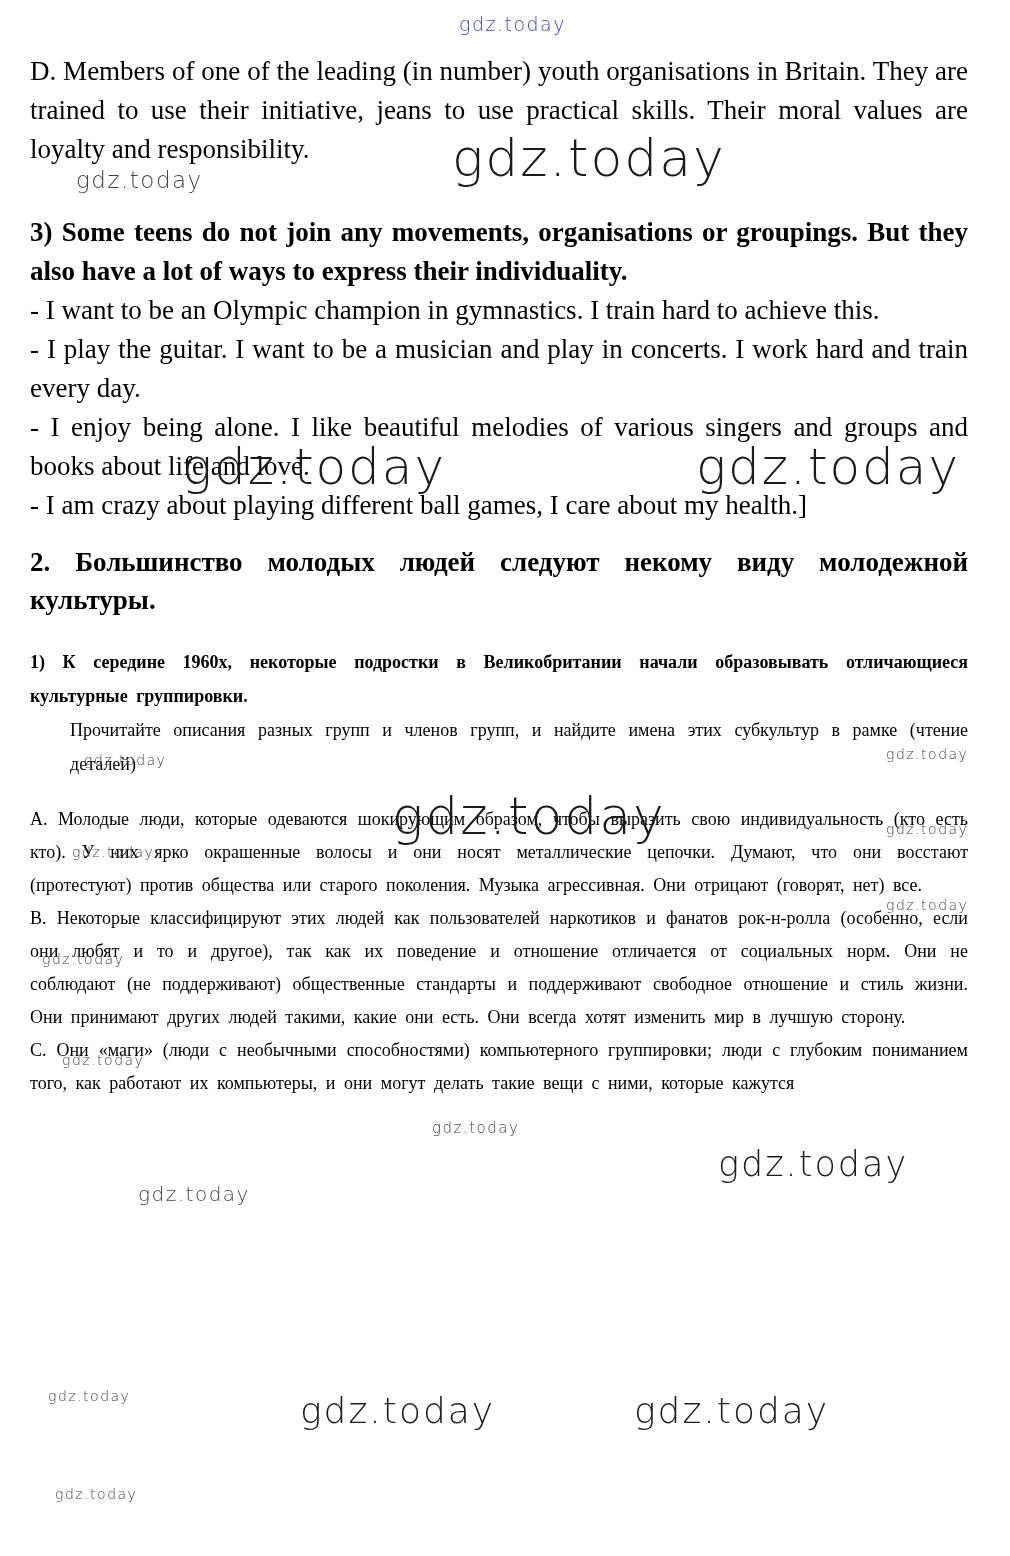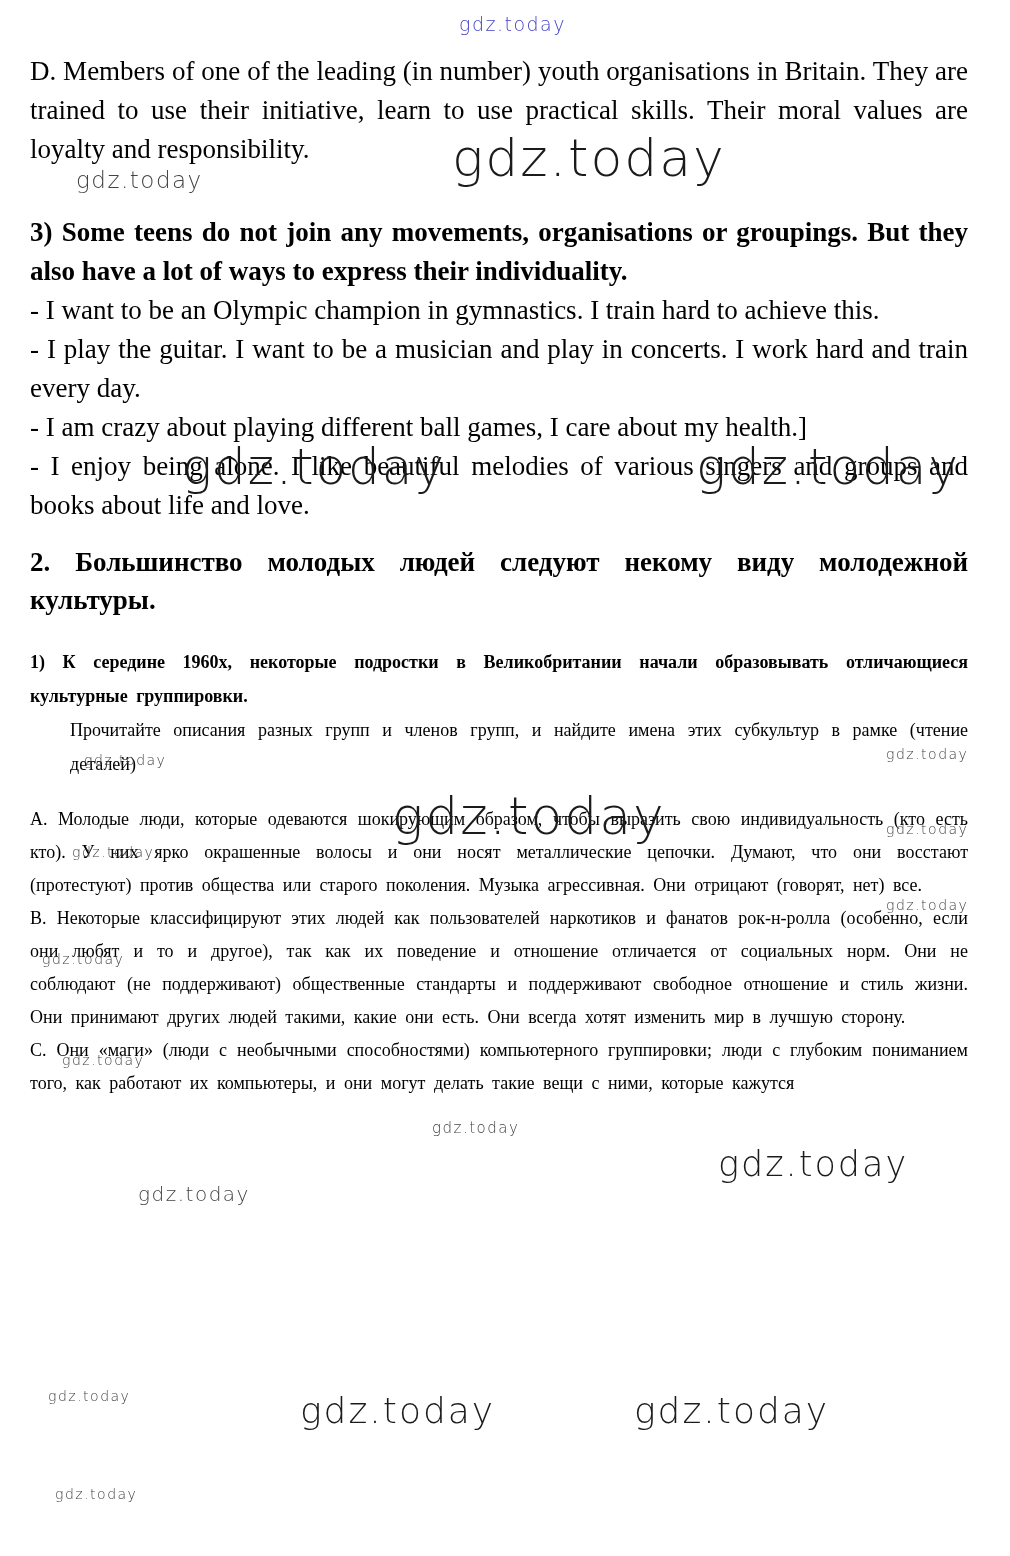--- a/index.html
+++ b/index.html
@@ -69,30 +69,30 @@
   .wm-dark { color: #1b1b1b; letter-spacing: 2px; }
   .wm-gray { color: #434343; letter-spacing: 1.5px; }
 </style>
 </head>
 <body>
 
 <div class="page">
 
   <main class="content">
 
-    <p class="en para-d">D. Members of one of the leading (in number) youth organisations in Britain. They are trained to use their initiative, learn to use practical skills. Their moral values are loyalty and responsibility.</p>
+    <p class="en para-d">D. Members of one of the leading (in number) youth organisations in Britain. They are trained to use their initiative, jeans to use practical skills. Their moral values are loyalty and responsibility.</p>
 
     <p class="en bold para-3">3) Some teens do not join any movements, organisations or groupings. But they also have a lot of ways to express their individuality.</p>
 
 
     <div>
       <p class="en">- I want to be an Olympic champion in gymnastics. I train hard to achieve this.</p>
       <p class="en">- I play the guitar. I want to be a musician and play in concerts. I work hard and train every day.</p>
+      <p class="en">- I enjoy being alone. I like beautiful melodies of various singers and groups and books about life and love.</p>
       <p class="en">- I am crazy about playing different ball games, I care about my health.]</p>
-      <p class="en">- I enjoy being alone. I like beautiful melodies of various singers and groups and books about life and love.</p>
     </div>
 
     <p class="ru bold ru-2">2. Большинство молодых людей следуют некому виду молодежной культуры.</p>
 
     <p class="ru bold ru-1">1) К середине 1960х, некоторые подростки в Великобритании начали образовывать отличающиеся культурные группировки.</p>
 
     <p class="ru ru-read">Прочитайте описания разных групп и членов групп, и найдите имена этих субкультур в рамке (чтение деталей)</p>
 
     <p class="ru ru-a">А. Молодые люди, которые одеваются шокирующим образом, чтобы выразить свою индивидуальность (кто есть кто). У них ярко окрашенные волосы и они носят металлические цепочки. Думают, что они восстают (протестуют) против общества или старого поколения. Музыка агрессивная. Они отрицают (говорят, нет) все.</p>
 

